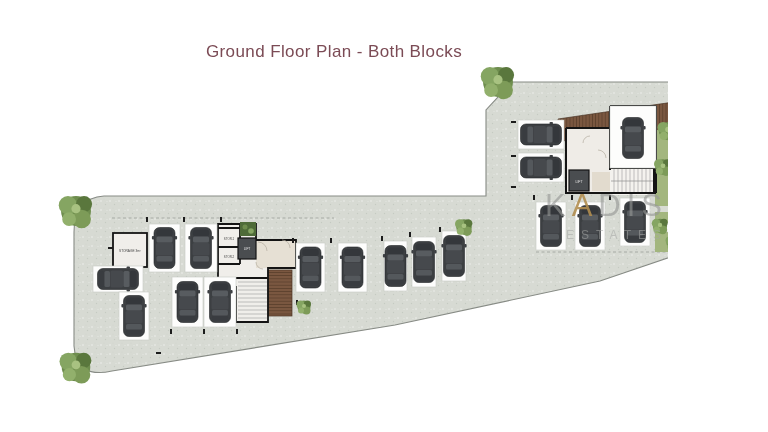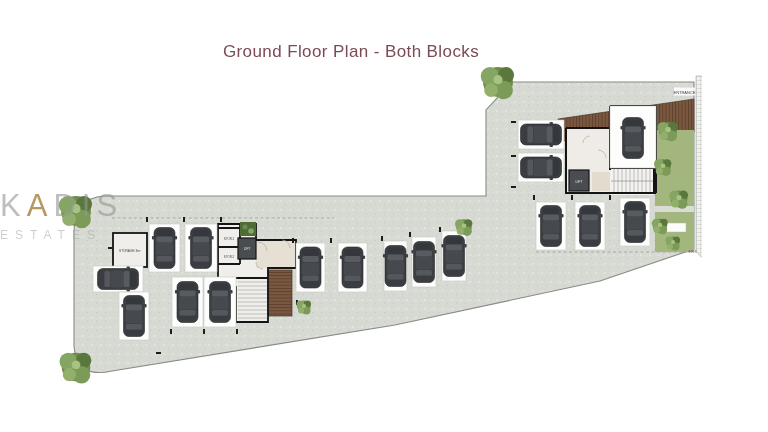--- a/index.html
+++ b/index.html
@@ -1,21 +1,21 @@
 <!DOCTYPE html>
 <html><head>
 <meta charset="utf-8">
 <style>
   html,body{margin:0;padding:0;background:#ffffff;}
   .stage{position:relative;width:668px;height:432px;background:#ffffff;overflow:hidden;
-         font-family:"Liberation Sans",sans-serif;padding-left:34px;}
+         font-family:"Liberation Sans",sans-serif;}
   .title{position:absolute;top:42px;left:0;width:100%;text-align:center;
          font-size:17px;letter-spacing:.4px;color:#7b4b55;}
   .plan-svg{position:absolute;top:0;left:0;}
-  .watermark{position:absolute;top:188px;left:0;width:100%;text-align:left;pointer-events:none;}
+  .watermark{position:absolute;top:188px;left:0;width:100%;text-align:right;pointer-events:none;}
   .watermark .brand{font-size:31px;letter-spacing:6px;color:rgba(148,150,148,.62);font-weight:400;}
   .watermark .brand .accent{color:rgba(176,141,79,.9);}
   .watermark .sub{margin-top:4px;font-size:12px;letter-spacing:7px;color:rgba(165,167,165,.55);}
   text{font-family:"Liberation Sans",sans-serif;}
 </style>
 </head>
 <body>
 
 <div class="stage">
 

